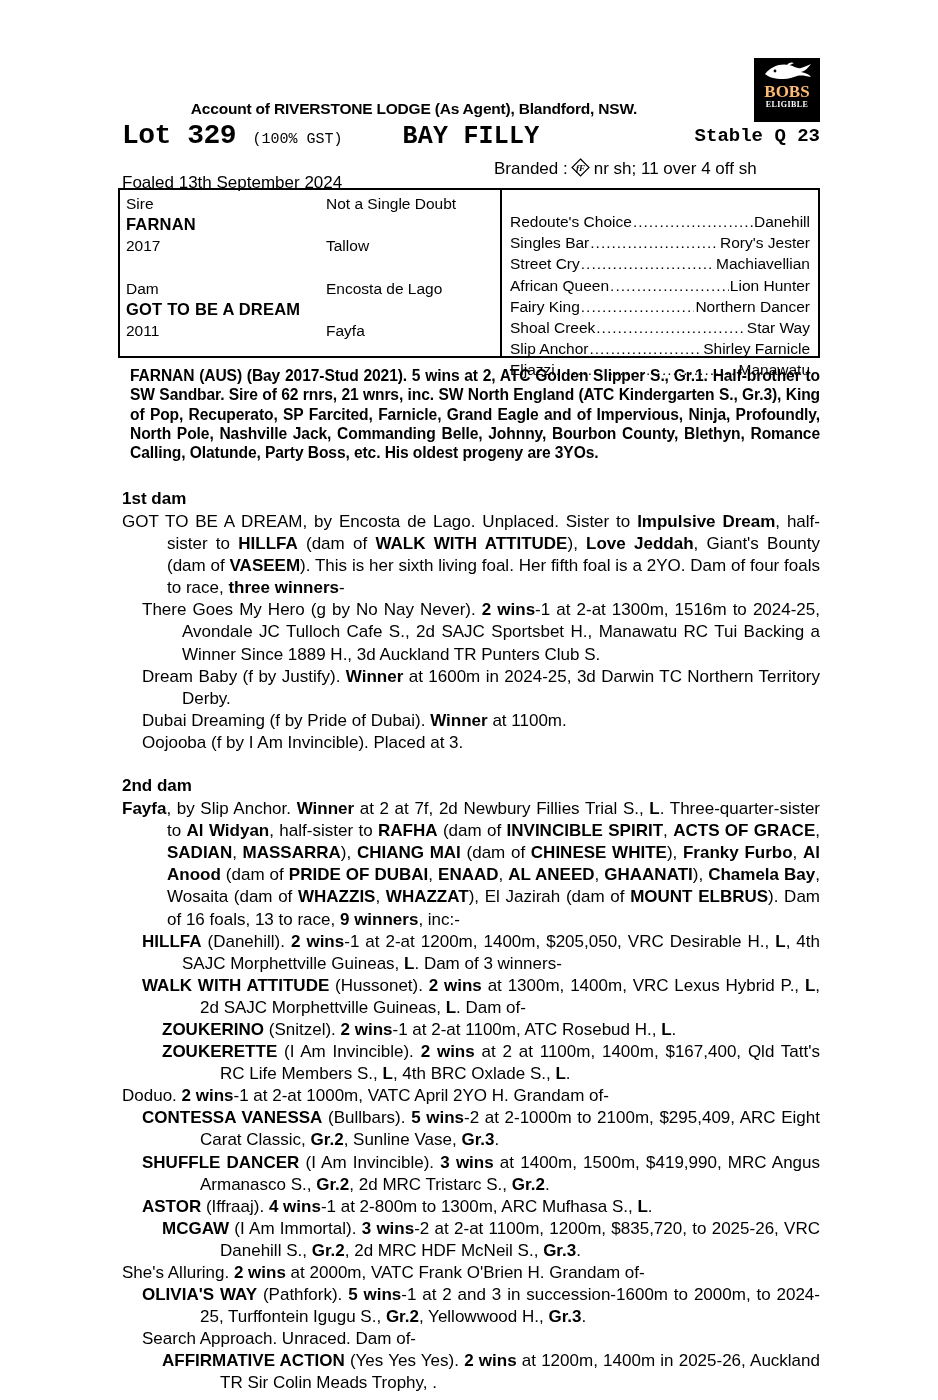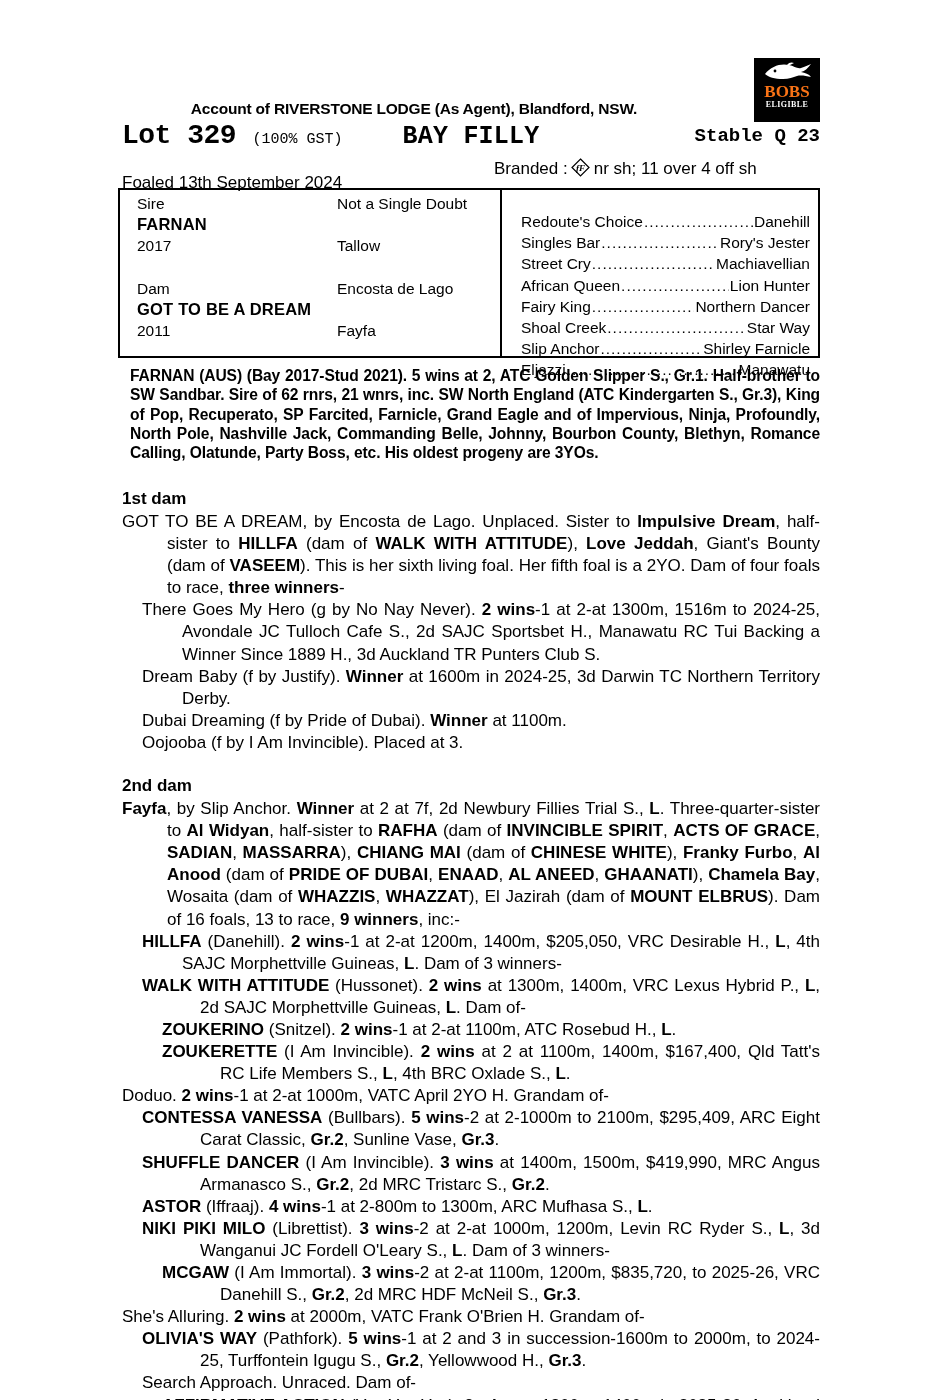--- a/index.html
+++ b/index.html
@@ -32,21 +32,21 @@
     background: #000000;
     display: flex;
     flex-direction: column;
     align-items: center;
     justify-content: flex-start;
     padding-top: 4px;
     box-sizing: border-box;
   }
   .bobs-logo svg { display:block; }
   .bobs-word {
-    color: #f97316;
+    color: #fdba74;
     font-family: "Liberation Serif", serif;
     font-weight: bold;
     font-size: 17px;
     line-height: 17px;
     letter-spacing: 0px;
     margin-top: 1px;
   }
   .bobs-sub {
     color: #ffffff;
     font-family: "Liberation Serif", serif;
@@ -156,21 +156,20 @@
     left: 382px; top: 0; right: 0; height: 100%;
     box-sizing: border-box;
     padding: 21px 8px 0 8px;
   }
   .ped-line {
     height: 21.2px;
     line-height: 21.2px;
     font-size: 15.5px;
     white-space: nowrap;
     position: relative;
-    margin-left: 11px;
   }
   .ped-line.bold { font-weight: bold; font-size: 16.5px; letter-spacing: 0.2px; }
   .ped-col2 {
     position: absolute;
     left: 200px;
     top: 0;
     font-weight: normal;
     font-size: 15.5px;
   }
   .dots-row {
@@ -369,21 +368,20 @@
     <div class="entry i0h"><b>Fayfa</b>, by Slip Anchor. <b>Winner</b> at 2 at 7f, 2d Newbury Fillies Trial S., <b>L</b>. Three-quarter-sister to <b>Al Widyan</b>, half-sister to <b>RAFHA</b> (dam of <b>INVINCIBLE SPIRIT</b>, <b>ACTS OF GRACE</b>, <b>SADIAN</b>, <b>MASSARRA</b>), <b>CHIANG MAI</b> (dam of <b>CHINESE WHITE</b>), <b>Franky Furbo</b>, <b>Al Anood</b> (dam of <b>PRIDE OF DUBAI</b>, <b>ENAAD</b>, <b>AL ANEED</b>, <b>GHAANATI</b>), <b>Chamela Bay</b>, Wosaita (dam of <b>WHAZZIS</b>, <b>WHAZZAT</b>), El Jazirah (dam of <b>MOUNT ELBRUS</b>). Dam of 16 foals, 13 to race, <b>9 winners</b>, inc:-</div>
     <div>
         <div class="entry i1"><b>HILLFA</b> (Danehill). <b>2 wins</b>-1 at 2-at 1200m, 1400m, $205,050, VRC Desirable H., <b>L</b>, 4th SAJC Morphettville Guineas, <b>L</b>. Dam of 3 winners-</div>
         <div class="entry i2"><b>WALK WITH ATTITUDE</b> (Hussonet). <b>2 wins</b> at 1300m, 1400m, VRC Lexus Hybrid P., <b>L</b>, 2d SAJC Morphettville Guineas, <b>L</b>. Dam of-</div>
         <div class="entry i3"><b>ZOUKERINO</b> (Snitzel). <b>2 wins</b>-1 at 2-at 1100m, ATC Rosebud H., <b>L</b>.</div>
         <div class="entry i3"><b>ZOUKERETTE</b> (I Am Invincible). <b>2 wins</b> at 2 at 1100m, 1400m, $167,400, Qld Tatt's RC Life Members S., <b>L</b>, 4th BRC Oxlade S., <b>L</b>.</div>
         <div class="entry i0h">Doduo. <b>2 wins</b>-1 at 2-at 1000m, VATC April 2YO H. Grandam of-</div>
         <div class="entry i2"><b>CONTESSA VANESSA</b> (Bullbars). <b>5 wins</b>-2 at 2-1000m to 2100m, $295,409, ARC Eight Carat Classic, <b>Gr.2</b>, Sunline Vase, <b>Gr.3</b>.</div>
         <div class="entry i2"><b>SHUFFLE DANCER</b> (I Am Invincible). <b>3 wins</b> at 1400m, 1500m, $419,990, MRC Angus Armanasco S., <b>Gr.2</b>, 2d MRC Tristarc S., <b>Gr.2</b>.</div>
         <div class="entry i2"><b>ASTOR</b> (Iffraaj). <b>4 wins</b>-1 at 2-800m to 1300m, ARC Mufhasa S., <b>L</b>.</div>
-        <div class="entry i2"><b>NIKI PIKI MILO</b> (Librettist). <b>3 wins</b>-2 at 2-at 1000m, 1200m, Levin RC Ryder S., <b>L</b>, 3d Wanganui JC Fordell O'Leary S., <b>L</b>. Dam of 3 winners-</div>
         <div class="entry i3"><b>MCGAW</b> (I Am Immortal). <b>3 wins</b>-2 at 2-at 1100m, 1200m, $835,720, to 2025-26, VRC Danehill S., <b>Gr.2</b>, 2d MRC HDF McNeil S., <b>Gr.3</b>.</div>
         <div class="entry i0h">She's Alluring. <b>2 wins</b> at 2000m, VATC Frank O'Brien H. Grandam of-</div>
         <div class="entry i2"><b>OLIVIA'S WAY</b> (Pathfork). <b>5 wins</b>-1 at 2 and 3 in succession-1600m to 2000m, to 2024-25, Turffontein Igugu S., <b>Gr.2</b>, Yellowwood H., <b>Gr.3</b>.</div>
         <div class="entry i1">Search Approach. Unraced. Dam of-</div>
         <div class="entry i3"><b>AFFIRMATIVE ACTION</b> (Yes Yes Yes). <b>2 wins</b> at 1200m, 1400m in 2025-26, Auckland TR Sir Colin Meads Trophy, .</div>
       </div>
   </div>
 
 </div>
 

